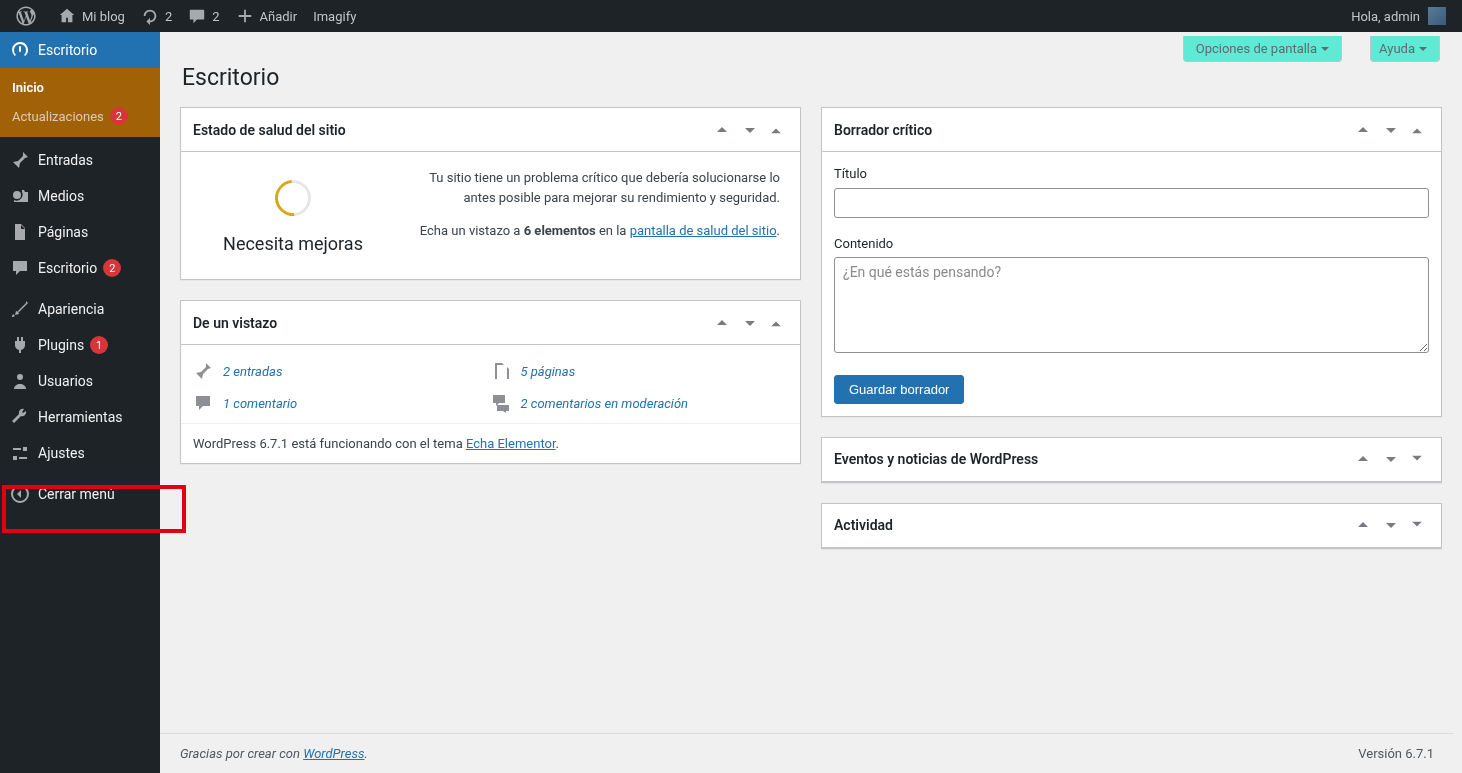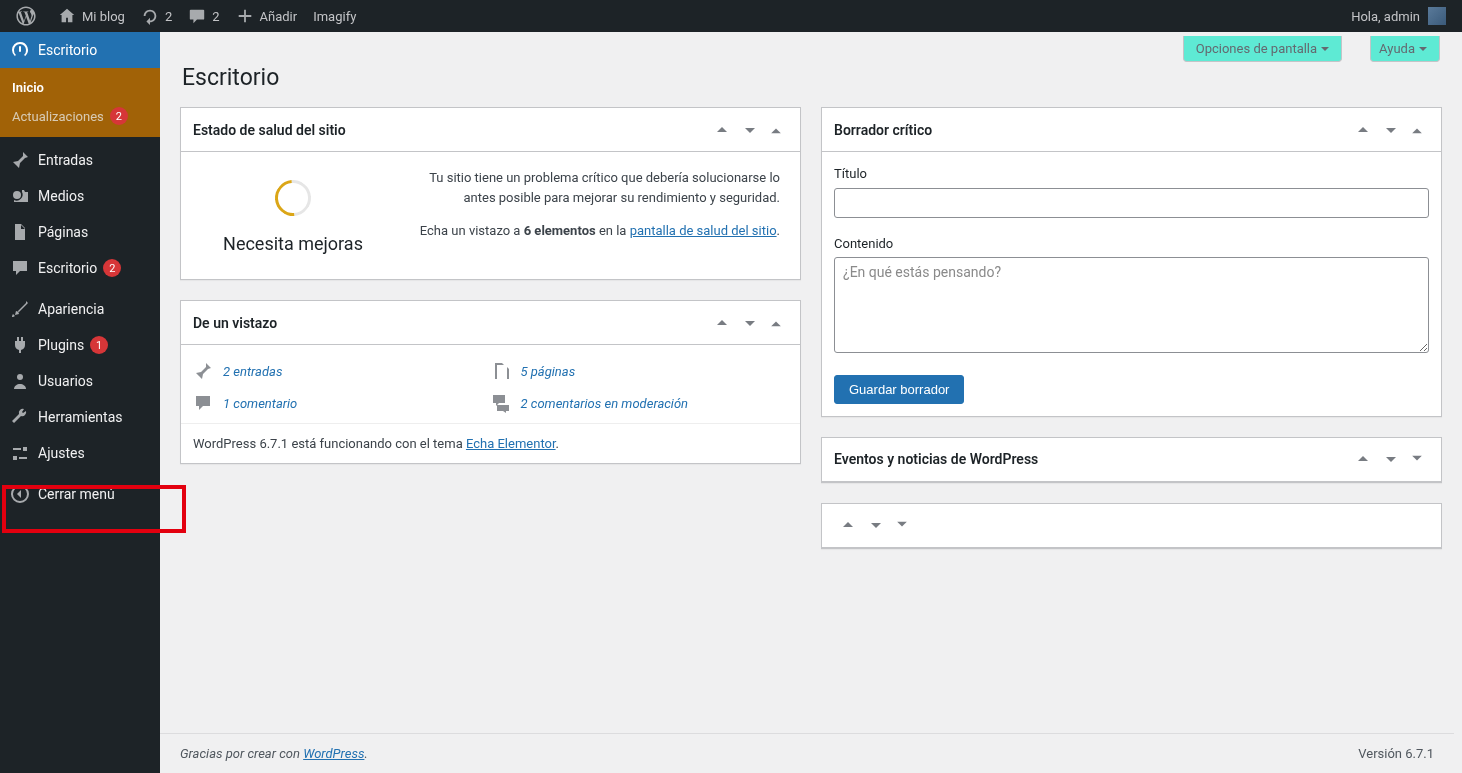--- a/index.html
+++ b/index.html
@@ -389,20 +389,21 @@
           <span class="hicon">
               <svg width="16" height="16" viewBox="0 0 20 20" fill="currentColor">
                 <path d="M4 6l6 6 6-6z"></path>
               </svg>
             </span>
         </div>
       </div>
 
       <div class="postbox">
         <div class="postbox-header">
+          <h2>Actividad</h2>
           <span class="hicon">
               <svg width="20" height="20" viewBox="0 0 20 20" fill="currentColor">
                 <path d="M5 12l5-5 5 5z"></path>
               </svg>
             </span>
           <span class="hicon">
               <svg width="20" height="20" viewBox="0 0 20 20" fill="currentColor">
                 <path d="M5 8l5 5 5-5z"></path>
               </svg>
             </span>

